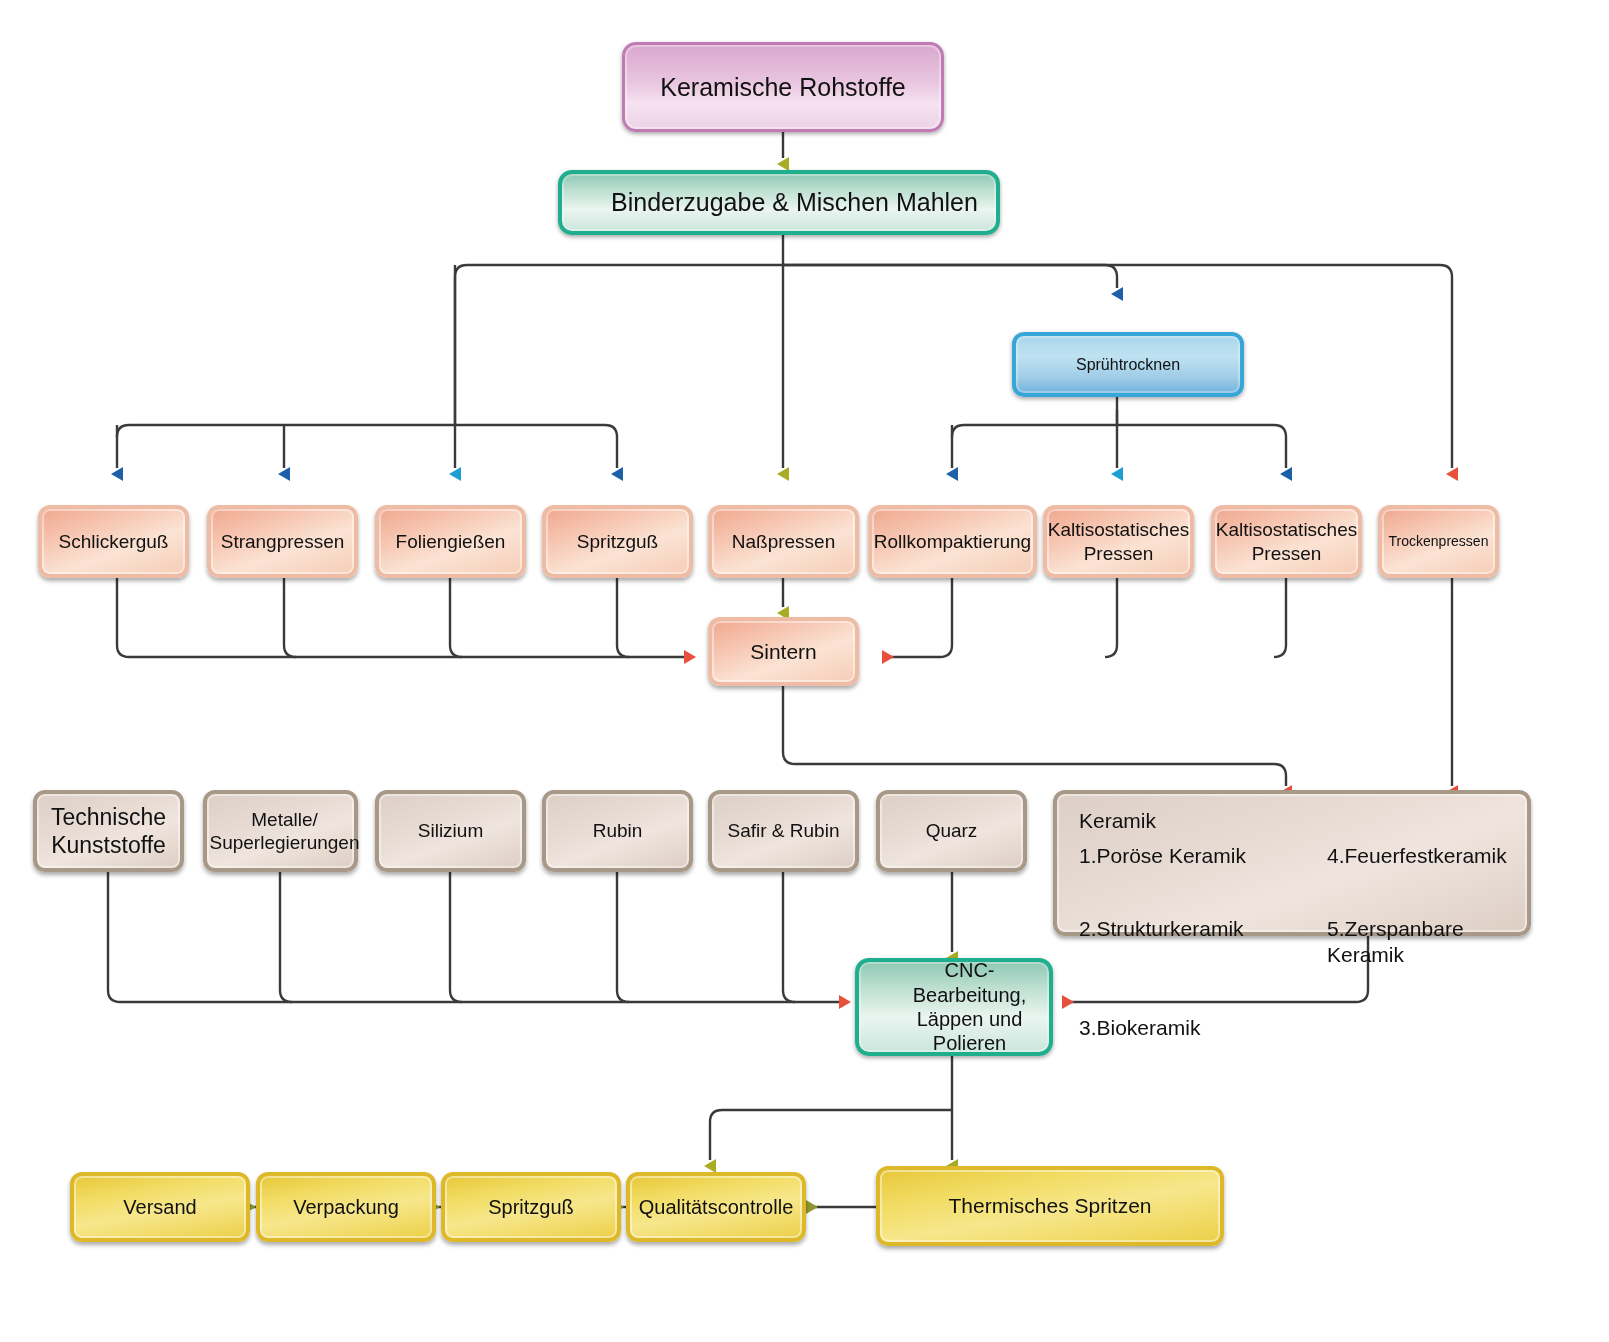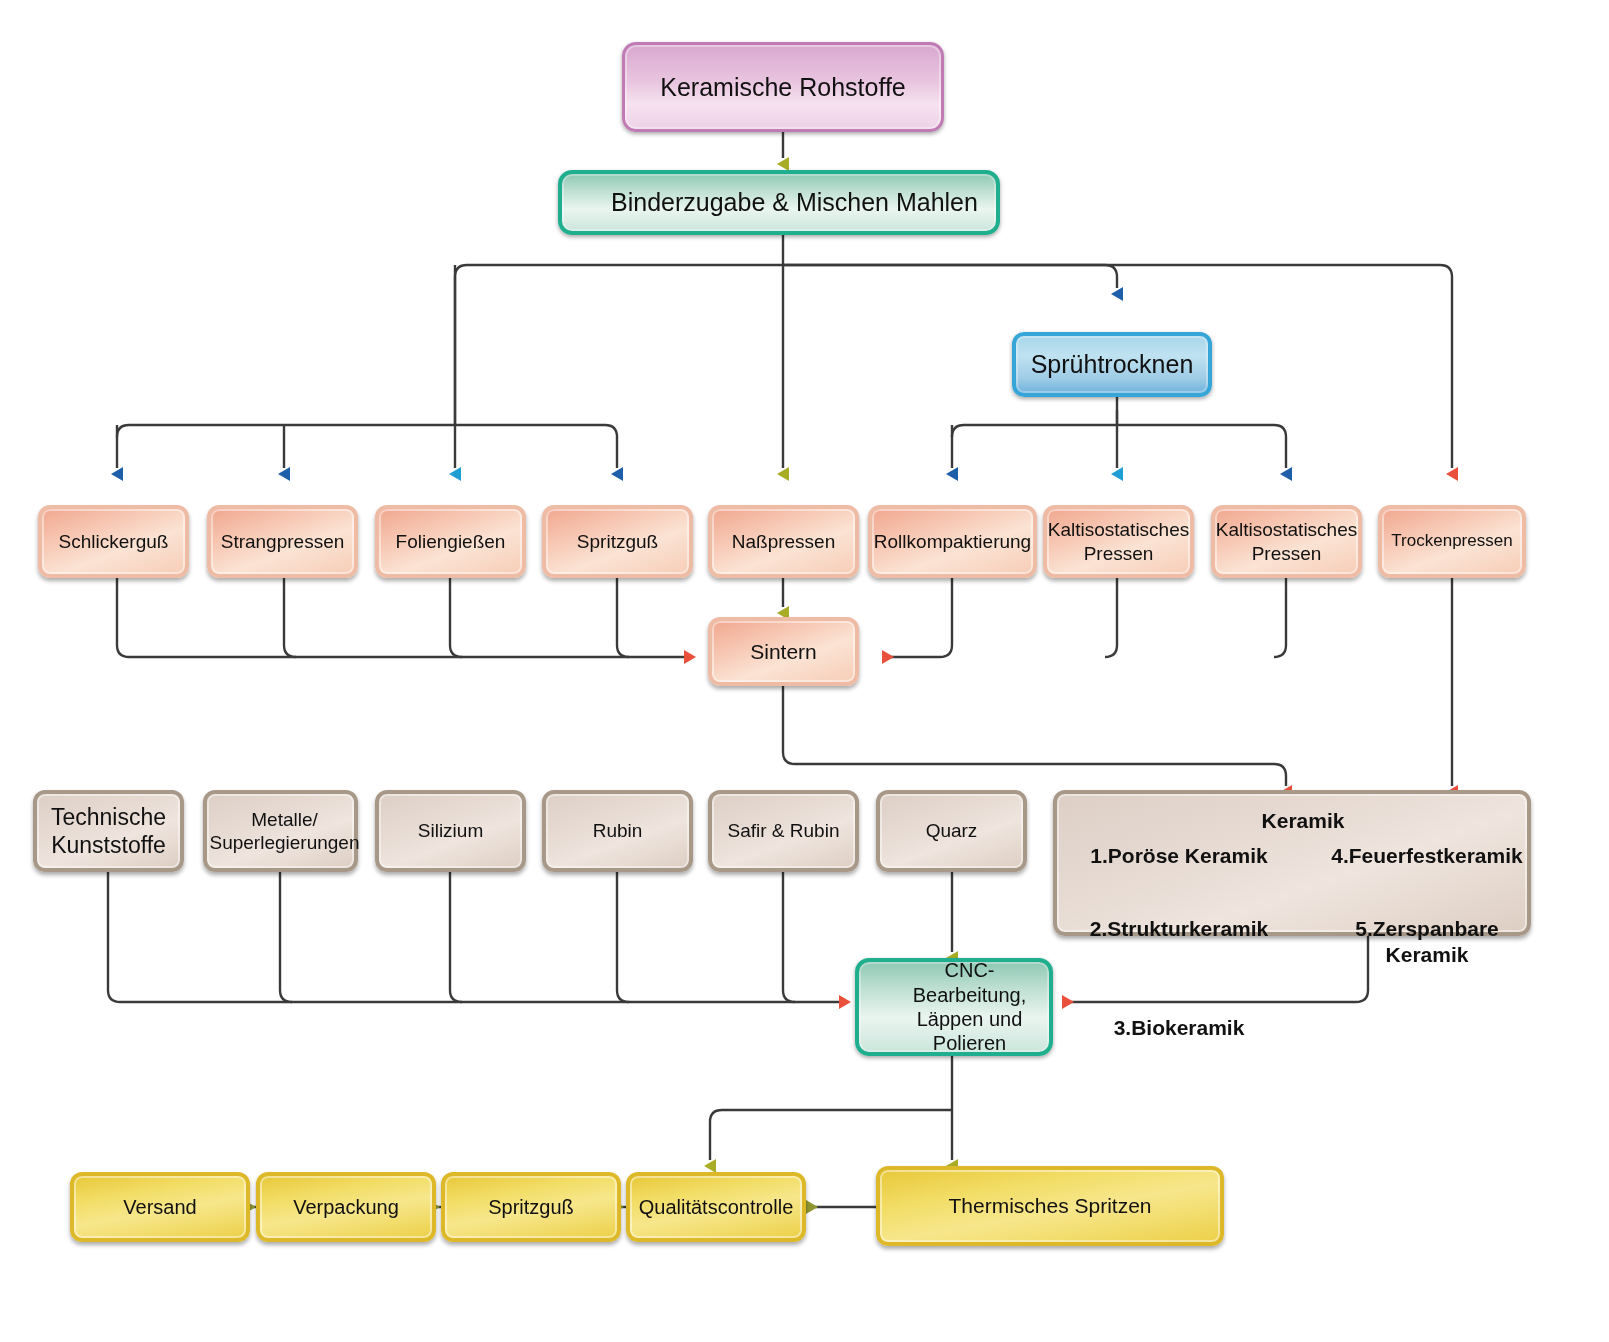--- a/index.html
+++ b/index.html
@@ -28,21 +28,21 @@
            box-shadow:0 3px 4px rgba(0,0,0,.33), inset 0 0 0 2px rgba(255,255,255,.45);}
   
   .n-taupe{background:linear-gradient(160deg,#ddcfc6 0%,#e6dad2 35%,#efe5de 60%,#ddcec3 100%);
            border:4px solid #a79888;border-radius:12px;
            box-shadow:0 3px 4px rgba(0,0,0,.33), inset 0 0 0 2px rgba(255,255,255,.45);}
   
   .n-yellow{background:linear-gradient(170deg,#e8c83a 0%,#f2dd66 30%,#f7e78c 55%,#ecd048 100%);
             border:4px solid #ddb929;border-radius:12px;
             box-shadow:0 3px 4px rgba(0,0,0,.33), inset 0 0 0 2px rgba(255,255,255,.45);}
 
-  .keramik{display:block;text-align:center;padding:14px 0 10px 22px;width:100%;font-weight:bold;}
+  .keramik{display:block;text-align:left;padding:14px 0 10px 22px;width:100%;}
   .keramik .ktitle{font-size:21px;margin-bottom:9px;}
   .kgrid{display:grid;grid-template-columns:200px auto;row-gap:6px;column-gap:36px;font-size:21px;gap:48px;}
 </style>
 </head>
 <body>
 
 <div id="stage">
 
   <svg id="wires" viewBox="0 0 1609 1342">
     <defs>
@@ -133,21 +133,21 @@
   </svg>
 
   <div class="node n-purple" style="left:622px;top:42px;width:322px;height:90px;font-size:25px;">
     <span class="lbl">Keramische Rohstoffe</span>
   </div>
 
   <div class="node n-teal" style="left:558px;top:170px;width:442px;height:65px;font-size:25px;">
     <span class="lbl">Binderzugabe &amp; Mischen Mahlen</span>
   </div>
 
-  <div class="node n-blue" style="left:1012px;top:332px;width:200px;height:65px;font-size:25px;">
+  <div class="node n-blue" style="left:1012px;top:332px;width:232px;height:65px;font-size:16px;">
     <span class="lbl">Sprühtrocknen</span>
   </div>
 
   <div class="node n-peach" style="left:38px;top:505px;width:151px;height:73px;font-size:19px;">
     <span class="lbl">Schlickerguß</span>
   </div>
   <div class="node n-peach" style="left:207px;top:505px;width:151px;height:73px;font-size:19px;">
     <span class="lbl">Strangpressen</span>
   </div>
   <div class="node n-peach" style="left:375px;top:505px;width:151px;height:73px;font-size:19px;">
@@ -161,21 +161,21 @@
   </div>
   <div class="node n-peach" style="left:868px;top:505px;width:169px;height:73px;font-size:19px;">
     <span class="lbl">Rollkompaktierung</span>
   </div>
   <div class="node n-peach" style="left:1043px;top:505px;width:151px;height:73px;font-size:19px;">
     <span class="lbl">Kaltisostatisches Pressen</span>
   </div>
   <div class="node n-peach" style="left:1211px;top:505px;width:151px;height:73px;font-size:19px;">
     <span class="lbl">Kaltisostatisches Pressen</span>
   </div>
-  <div class="node n-peach" style="left:1378px;top:505px;width:148px;height:73px;font-size:17px;">
+  <div class="node n-peach" style="left:1378px;top:505px;width:121px;height:73px;font-size:14px;">
     <span class="lbl">Trockenpressen</span>
   </div>
 
   <div class="node n-peach" style="left:708px;top:617px;width:151px;height:69px;font-size:21px;">
     <span class="lbl">Sintern</span>
   </div>
 
   <div class="node n-taupe" style="left:33px;top:790px;width:151px;height:82px;font-size:23px;">
     <span class="lbl">Technische Kunststoffe</span>
   </div>

